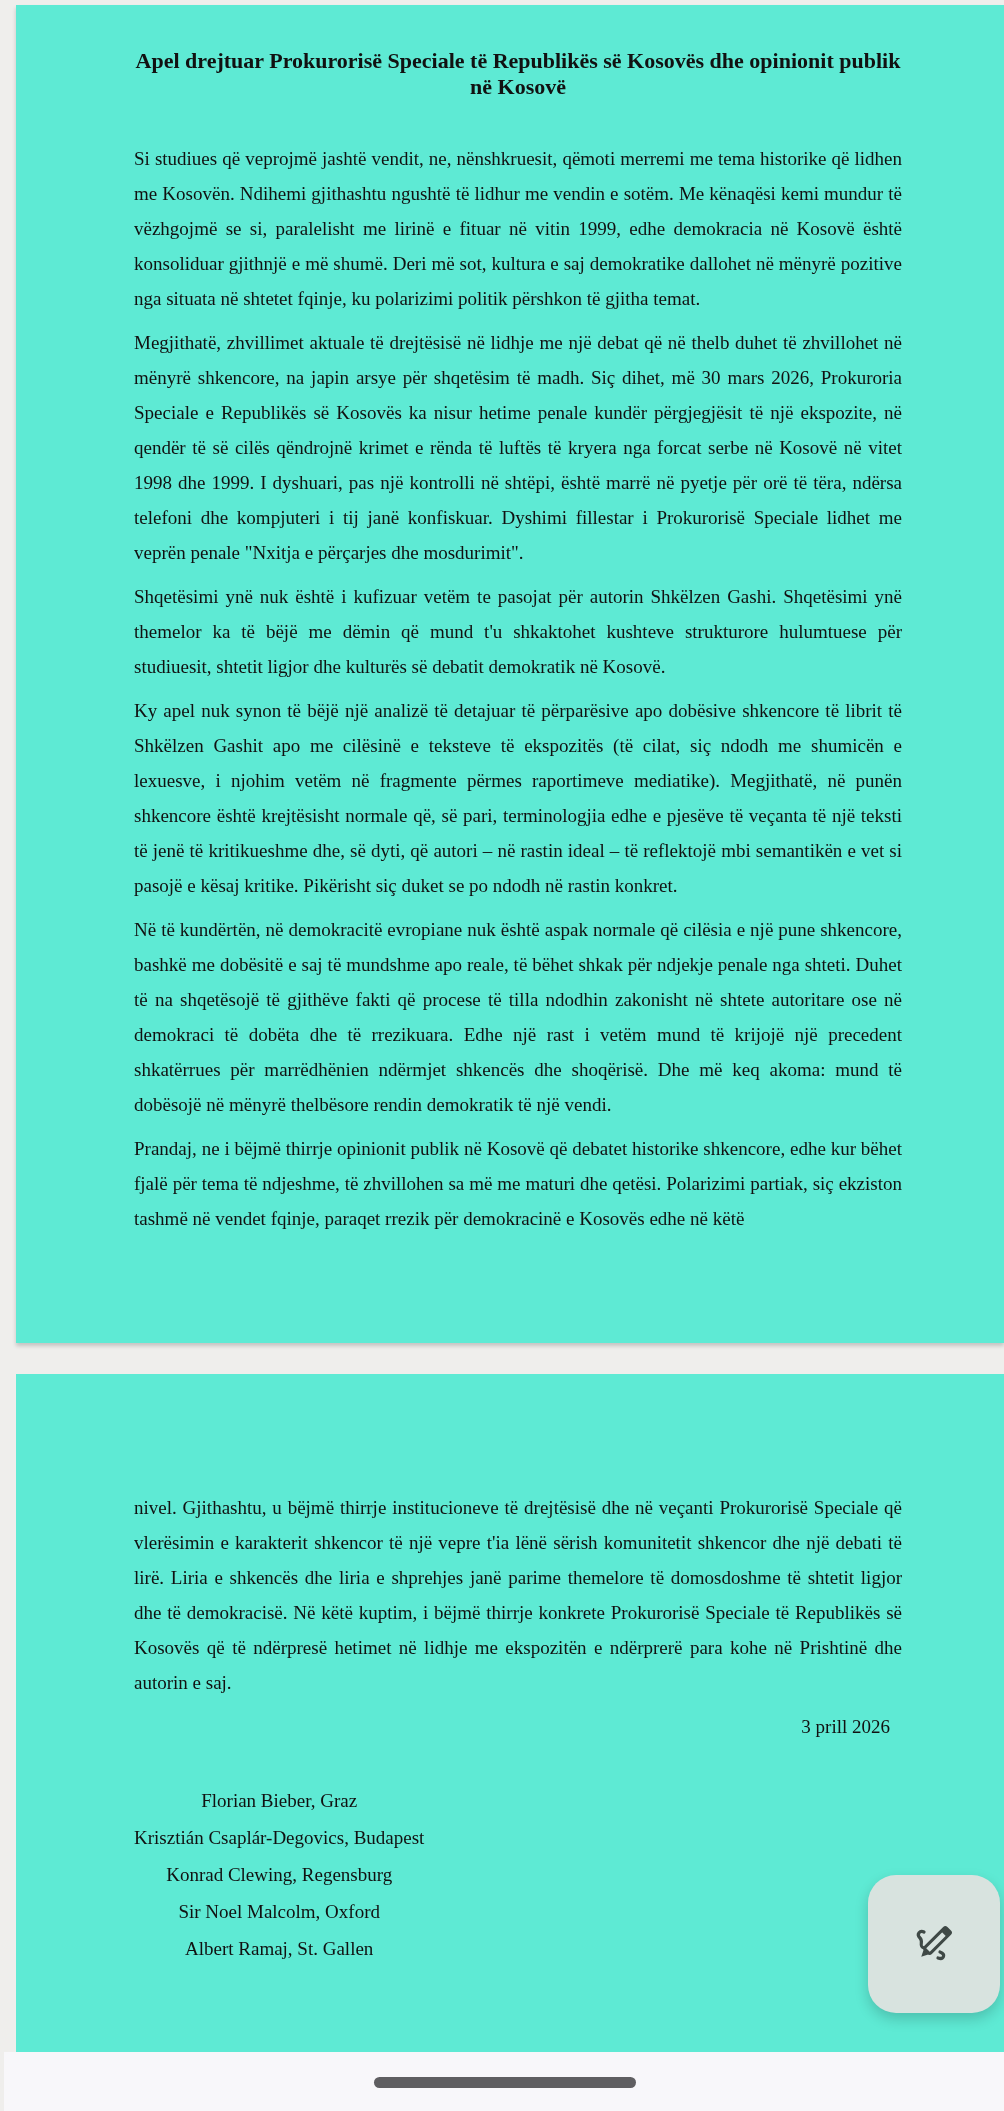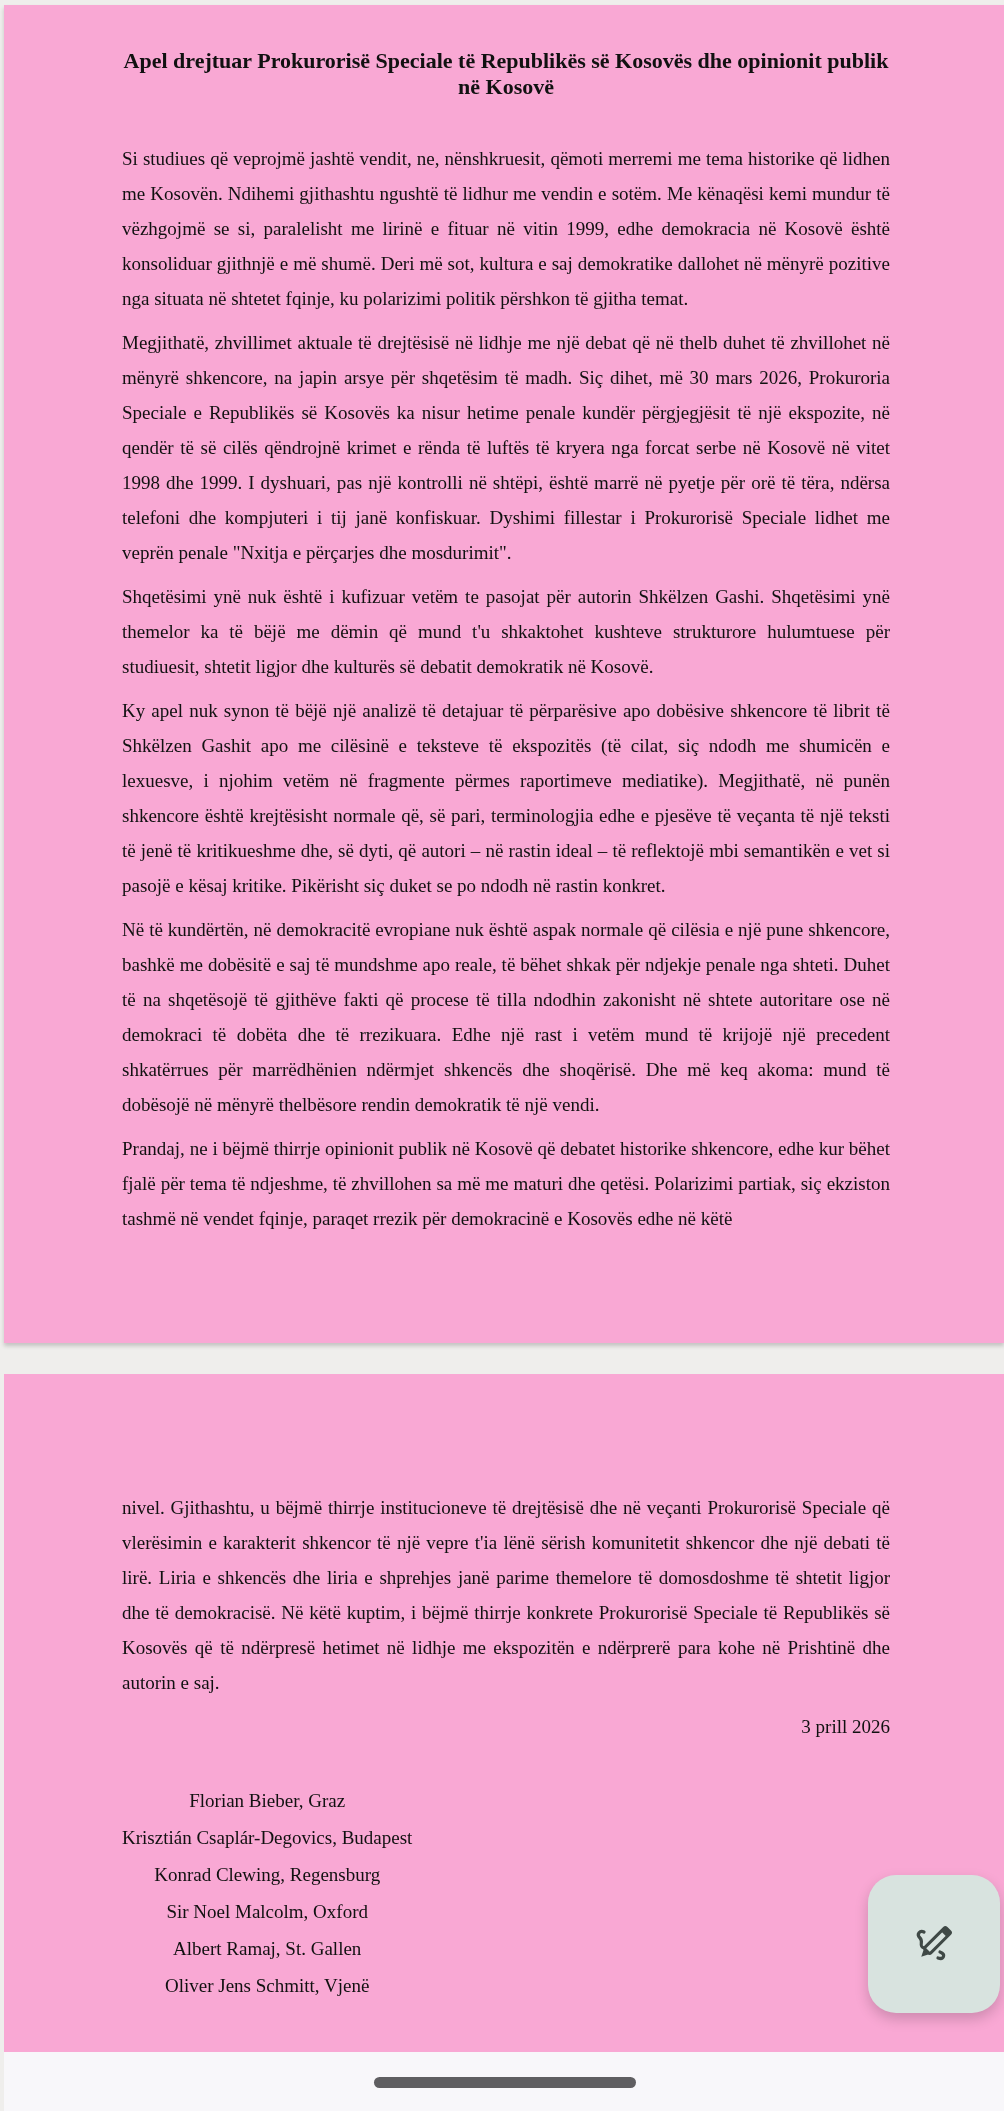--- a/index.html
+++ b/index.html
@@ -7,23 +7,23 @@
     width: 1004px;
     height: 2111px;
     background: #efeeec;
     position: relative;
     overflow: hidden;
     font-family: "Liberation Serif", "DejaVu Serif", serif;
     color: #111;
   }
   .page {
     position: absolute;
-    left: 4px;
+    left: 16px;
     right: 0;
-    background: #f9a8d4;
+    background: #5eead4;
   }
   .page-1 {
     top: 5px;
     height: 1338px;
     box-shadow: 0 3px 4px rgba(0,0,0,0.18);
   }
   .page-2 {
     top: 1374px;
     height: 680px;
   }
@@ -119,21 +119,20 @@
   <div class="body-text p2-body">
     <p>nivel. Gjithashtu, u bëjmë thirrje institucioneve të drejtësisë dhe në veçanti Prokurorisë Speciale që vlerësimin e karakterit shkencor të një vepre t'ia lënë sërish komunitetit shkencor dhe një debati të lirë. Liria e shkencës dhe liria e shprehjes janë parime themelore të domosdoshme të shtetit ligjor dhe të demokracisë. Në këtë kuptim, i bëjmë thirrje konkrete Prokurorisë Speciale të Republikës së Kosovës që të ndërpresë hetimet në lidhje me ekspozitën e ndërprerë para kohe në Prishtinë dhe autorin e saj.</p>
   </div>
   <div class="date">3 prill 2026</div>
   <div class="signatories">
     <div>Florian Bieber, Graz</div>
     <div>Krisztián Csaplár-Degovics, Budapest</div>
     <div>Konrad Clewing, Regensburg</div>
     <div>Sir Noel Malcolm, Oxford</div>
     <div>Albert Ramaj, St. Gallen</div>
-    <div>Oliver Jens Schmitt, Vjenë</div>
   </div>
 </div>
 
 <div class="fab">
   <svg width="48" height="48" viewBox="0 0 48 48">
 
     <path d="M14 12 C10 10, 6 14, 10 18 C14 22, 8 26, 14 28" fill="none" stroke="#3f4946" stroke-width="3.2" stroke-linecap="round"></path>
     <path d="M30 32 C36 34, 34 40, 28 38" fill="none" stroke="#3f4946" stroke-width="3.2" stroke-linecap="round"></path>
 
     <g transform="rotate(45 24 24)">

